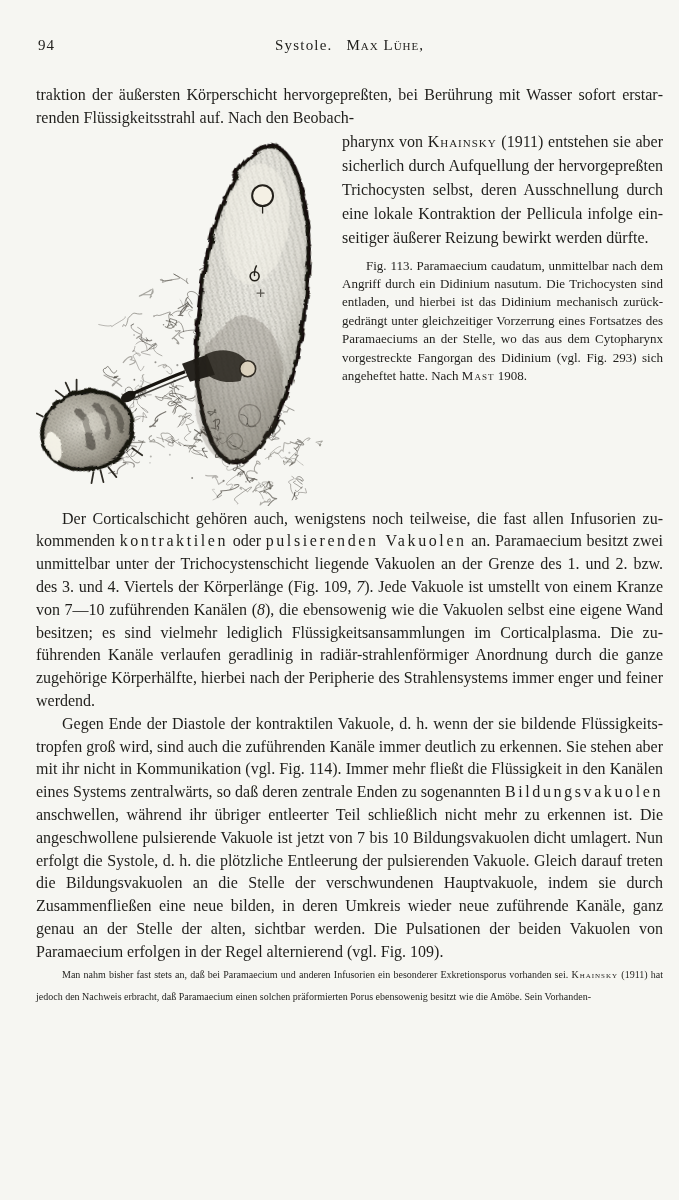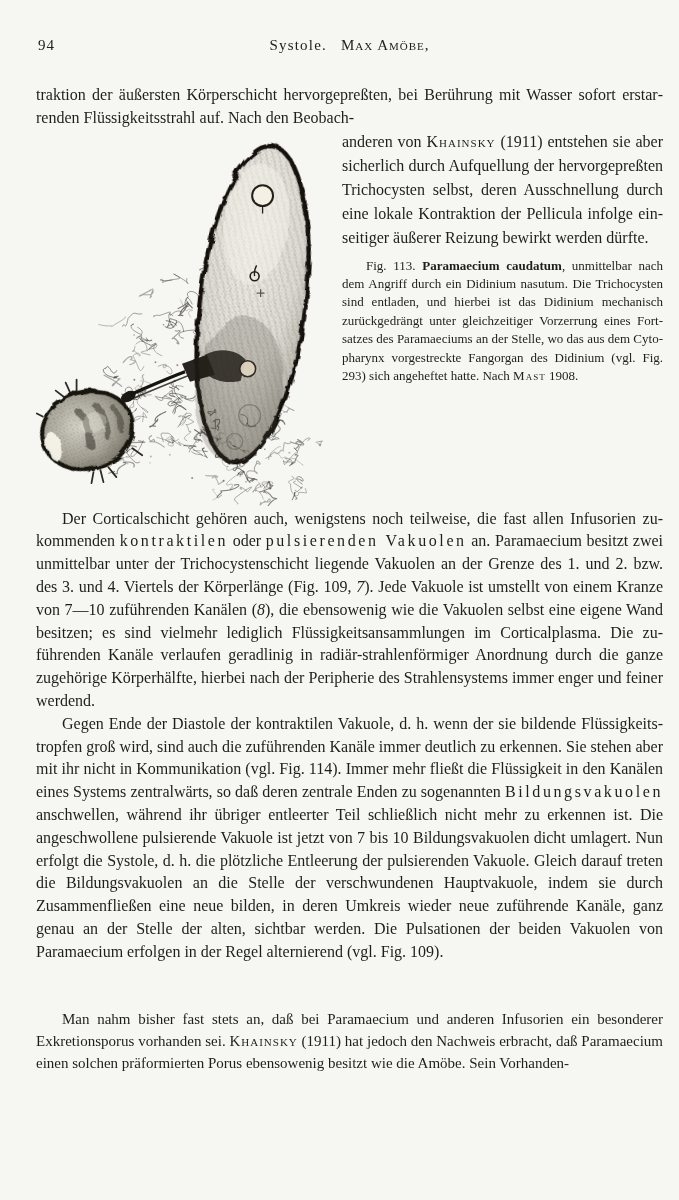--- a/index.html
+++ b/index.html
@@ -9,46 +9,46 @@
     font-family:"Liberation Serif","DejaVu Serif",serif;
     color:#1f1e1b;
   }
   .running-head { position:absolute; left:36px; top:37px; width:627px; font-size:15px; }
   .pagenum { position:absolute; left:2px; top:0; letter-spacing:1px; }
   .head-center { display:block; text-align:center; letter-spacing:1.2px; }
   .head-author { margin-left:14px; }
   .sc { font-variant:small-caps; letter-spacing:1px; }
   .sp { letter-spacing:2.6px;margin-top:6px; }
   .i  { font-style:italic; }
-  .b  { font-weight:bold; }
+  .b  { font-weight:normal; }
   .content { position:absolute; left:36px; top:84px; width:627px; }
   .body-par {
     margin:0; font-size:16px; line-height:22.8px;
     text-align:justify; text-indent:26px; hyphens:manual;
   }
   .no-indent { text-indent:0; }
-  .petit { font-size:15px; line-height:22px;margin-top:44px; }
+  .petit { font-size:10px; line-height:22px; }
   .fig-row { display:flex; align-items:flex-start; margin:0 0 2px 0; }
   .fig-art { flex:none; width:300px; height:376px; }
   .fig-side { flex:1 1 auto; margin-left:6px; }
   .wrap-par { font-size:16px; line-height:24px; text-align:justify; text-indent:0; margin:0; }
   .caption {
     margin:7px 0 0 0; font-size:13px; line-height:18.4px;
     text-align:justify; text-indent:24px; hyphens:manual;
   }
 </style>
 </head>
 <body>
 
 <div class="page">
 
   <header class="running-head">
     <span class="pagenum">94</span>
     <span class="head-center">
-      <span>Systole.</span><span class="sc head-author">Max Amöbe,</span>
+      <span>Systole.</span><span class="sc head-author">Max Lühe,</span>
     </span>
   </header>
 
   <div class="content">
 
     <p class="body-par no-indent"><span>traktion der äußersten Körper­schicht hervorgepreßten, bei Berührung mit Wasser sofort erstar­renden Flüssigkeits­strahl auf.  Nach den Beobach-</span></p>
 
     <div class="fig-row">
       <div class="fig-art">
         <svg id="fig-svg" width="300" height="376" viewBox="0 0 300 378" role="img" aria-label="Stippled ink drawing: an elongated Paramaecium caudatum (upper right) surrounded by a tangled cloud of discharged trichocysts, attached by a thin seizing organ to a smaller oval Didinium nasutum at lower left.">
@@ -293,21 +293,21 @@
               <path d="M269.9,360.1C271.8,367.8 272.8,363.8 263.2,364.4C263.9,371.2 254.3,367.3 255.2,356.1C247.6,351.2 264.8,352.3 256.1,348.1" fill="none" stroke="#45413a" stroke-width="0.77" opacity="0.51"></path>
               <path d="M259.8,371.2C263.1,370.5 261.9,370.2 259.0,368.1C259.5,360.4 260.8,364.1 256.6,372.2" fill="none" stroke="#45413a" stroke-width="0.95" opacity="0.71"></path>
               <path d="M211.8,347.4C214.3,353.1 204.7,339.9 218.8,343.1C227.4,347.0 213.6,345.4 221.2,334.9C230.2,339.6 218.2,327.2 221.6,335.9" fill="none" stroke="#45413a" stroke-width="1.03" opacity="0.45"></path>
               <path d="M225.4,373.9C223.2,381.5 224.6,372.9 231.5,373.7C234.7,365.9 238.3,376.9 228.2,373.0" fill="none" stroke="#45413a" stroke-width="1.04" opacity="0.40"></path>
               <path d="M179.0,361.3C173.3,360.7 178.6,362.3 182.3,369.9C189.9,363.9 185.5,368.3 176.8,372.0" fill="none" stroke="#45413a" stroke-width="0.64" opacity="0.40"></path>
             </g>
         </svg>
       </div>
 
       <div class="fig-side">
-        <p class="wrap-par"><span>anderen von </span><span class="sc">Khainsky</span><span> (1911) ent­stehen sie aber sicherlich durch Auf­quellung der hervor­gepreßten Tricho­cysten selbst, deren Aus­schnellung durch eine lokale Kon­traktion der Pellicula infolge ein­seitiger äußerer Reizung bewirkt werden dürfte.</span></p>
+        <p class="wrap-par"><span>pharynx von </span><span class="sc">Khainsky</span><span> (1911) ent­stehen sie aber sicherlich durch Auf­quellung der hervor­gepreßten Tricho­cysten selbst, deren Aus­schnellung durch eine lokale Kon­traktion der Pellicula infolge ein­seitiger äußerer Reizung bewirkt werden dürfte.</span></p>
         <p class="caption"><span>Fig. 113. </span><span class="b">Paramaecium cauda­tum</span><span>, unmittel­bar nach dem Angriff durch ein Didinium nasutum.  Die Tricho­cysten sind entladen, und hierbei ist das Di­dinium mechanisch zurück­gedrängt unter gleich­zeitiger Vor­zerrung eines Fort­satzes des Paramae­ciums an der Stelle, wo das aus dem Cyto­pharynx vorge­streckte Fang­organ des Didinium (vgl. Fig. 293) sich ange­heftet hatte.  Nach </span><span class="sc">Mast</span><span> 1908.</span></p>
       </div>
     </div>
 
     <p class="body-par"><span>Der Corticalschicht gehören auch, wenigstens noch teilweise, die fast allen Infusorien zu­kommenden </span><span class="sp">kontraktilen</span><span> oder </span><span class="sp">pulsieren­den Vakuolen</span><span> an.  Paramaecium besitzt zwei unmittel­bar unter der Trichocysten­schicht liegende Vakuolen an der Grenze des 1. und 2. bzw. des 3. und 4. Viertels der Körper­länge (Fig. 109, </span><span class="i">7</span><span>).  Jede Vakuole ist umstellt von einem Kranze von 7—10 zu­führenden Kanälen (</span><span class="i">8</span><span>), die ebenso­wenig wie die Vakuolen selbst eine eigene Wand besitzen; es sind vielmehr lediglich Flüssigkeits­ansammlungen im Corticalplasma.  Die zu­führenden Kanäle verlaufen geradlinig in radiär-strahlen­förmiger Anordnung durch die ganze zugehörige Körper­hälfte, hierbei nach der Peripherie des Strahlen­systems immer enger und feiner werdend.</span></p>
     <p class="body-par"><span>Gegen Ende der Diastole der kontraktilen Vakuole, d. h. wenn der sie bildende Flüssigkeits­tropfen groß wird, sind auch die zu­führenden Kanäle immer deutlich zu erkennen.  Sie stehen aber mit ihr nicht in Kommuni­kation (vgl. Fig. 114).  Immer mehr fließt die Flüssigkeit in den Kanälen eines Systems zentralwärts, so daß deren zentrale Enden zu sogenannten </span><span class="sp">Bildungs­vakuolen</span><span> anschwellen, während ihr übriger entleerter Teil schließlich nicht mehr zu erkennen ist.  Die angeschwol­lene pulsierende Vakuole ist jetzt von 7 bis 10 Bildungs­vakuolen dicht umlagert.  Nun erfolgt die Systole, d. h. die plötzliche Entlee­rung der pulsierenden Vakuole.  Gleich darauf treten die Bildungs­vakuolen an die Stelle der verschwun­denen Haupt­vakuole, indem sie durch Zusammen­fließen eine neue bilden, in deren Umkreis wieder neue zuführende Kanäle, ganz genau an der Stelle der alten, sichtbar werden.  Die Pulsationen der beiden Vakuolen von Paramaecium erfolgen in der Regel alter­nierend (vgl. Fig. 109).</span></p>
     <p class="body-par petit"><span>Man nahm bisher fast stets an, daß bei Paramaecium und anderen Infusorien ein besonderer Exkretions­porus vorhanden sei.  </span><span class="sc">Khainsky</span><span> (1911) hat jedoch den Nachweis erbracht, daß Paramaecium einen solchen prä­formierten Porus ebenso­wenig besitzt wie die Amöbe.  Sein Vorhanden-</span></p>
 
   </div>
 </div>

